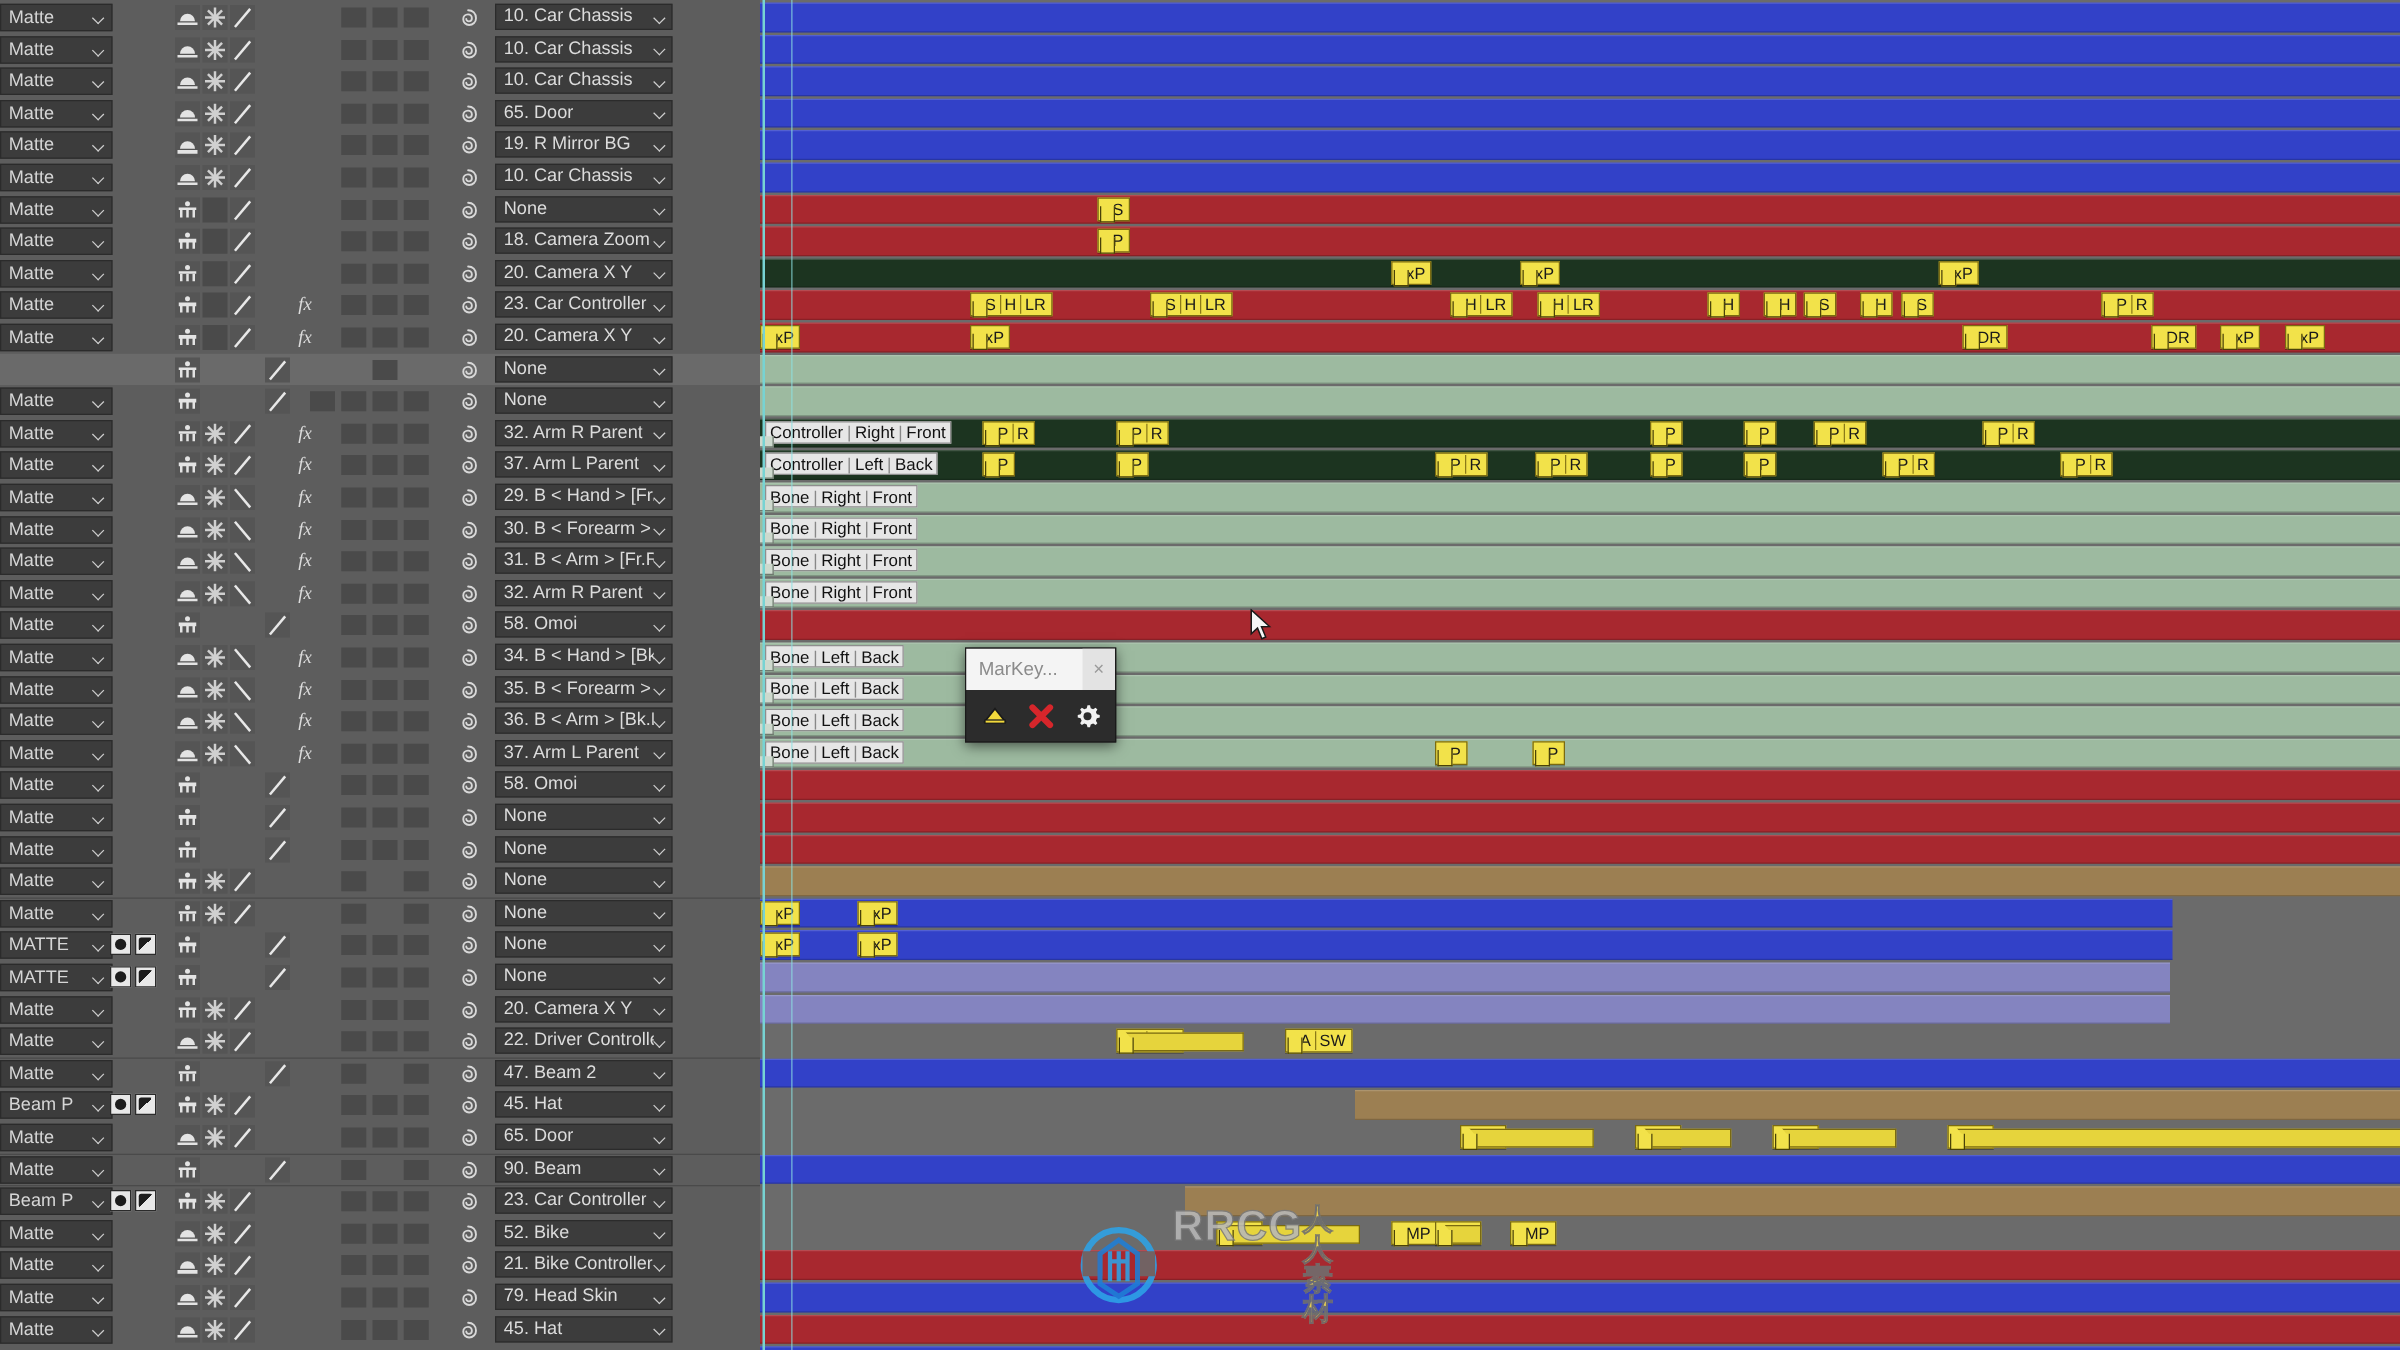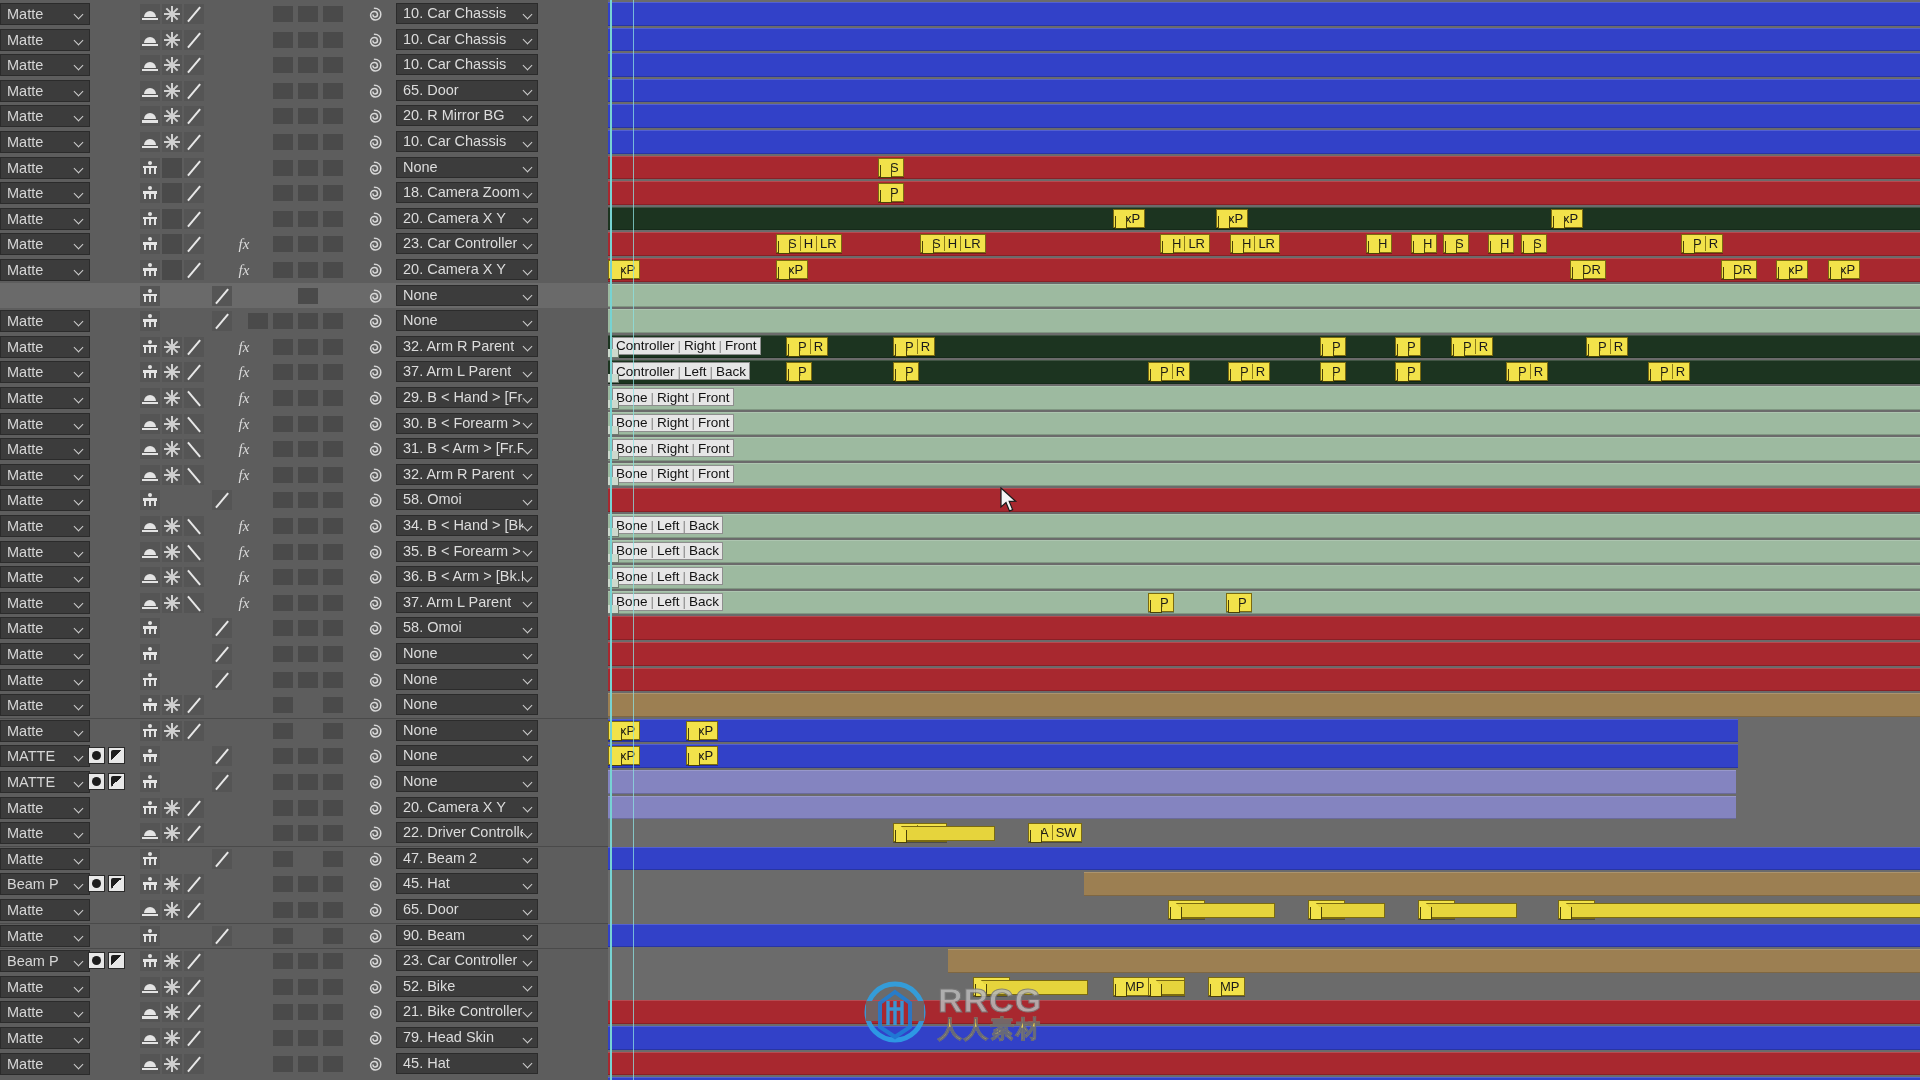--- a/index.html
+++ b/index.html
@@ -260,21 +260,21 @@
   .pico { width: 26px; height: 26px; position: relative; }
 
   
   #watermark {
     position: absolute; z-index: 80;
     left: 862px; top: 976px; width: 220px; height: 72px;
     display:flex; align-items:center; gap: 10px;
     opacity: .88;
   }
   #watermark .wlogo { width: 66px; height: 66px; flex:none; }
-  #watermark .wtext { display:flex; flex-direction:column; line-height: 1; }
+  #watermark .wtext { display:flex; line-height: 1; }
   #watermark .wtext .w1 {
     font-size: 34px; font-weight: bold; color: #b8b8b8;
     letter-spacing: 1px; -webkit-text-stroke: 1px #7a7a7a;
   }
   #watermark .wtext .w2 {
     font-size: 24px; font-weight: bold; color: #fde047; letter-spacing: 2px;
     -webkit-text-stroke: .8px #6f6f6f;
   }
 </style>
 </head>
@@ -461,21 +461,21 @@
           <div class="blk hid"></div>
           <div class="blk"></div>
           <div class="blk"></div>
           <div class="blk"></div>
         </div>
         <div class="spiral"><svg viewBox="0 0 17 17">
             <path d="M8.5,2.2 C12.2,2.2 14.8,4.8 14.8,8.5 C14.8,11.6 12.4,14 9.3,14 C6.7,14 4.6,11.9 4.6,9.3 C4.6,7.2 6.3,5.5 8.4,5.5 C10.1,5.5 11.5,6.9 11.5,8.6 C11.5,10 10.4,11.1 9,11.1 C7.9,11.1 7,10.2 7,9.1" fill="none" stroke="#d8d8d8" stroke-width="1.5" stroke-linecap="round"></path>
           </svg></div>
         <div class="pcell">
           <div class="pbox">
-            <span class="t">20. R Mirror BG</span>
+            <span class="t">19. R Mirror BG</span>
             <span class="chev"></span>
           </div>
         </div>
       </div>
       <div class="lrow" style="top: 129px;">
         <div class="tm-cell">
           <div class="tm-box">
             <span>Matte</span>
             <span class="chev"></span>
           </div>
@@ -2440,20 +2440,39 @@
       </div>
       <div class="trow" style="top: 1076.2px;">
         <div class="bar" style="left: 0px; width: 1312px; background: rgb(50, 65, 200);"></div>
       </div>
     </div>
 
   <svg id="cursor" viewBox="0 0 18 26">
     <path d="M1,1 L1,20 L6,15.5 L9.5,24 L12.6,22.6 L9.2,14.4 L15.6,14.2 Z" fill="#f5f5f5" stroke="#1a1a1a" stroke-width="1.2"></path>
   </svg>
 
+  <div id="popup">
+    <div class="ptitle">
+      <div class="ttxt">MarKey...</div>
+      <div class="pclose">×</div>
+    </div>
+    <div class="prow">
+      <svg class="pico" viewBox="0 0 26 26">
+        <path d="M13,7 L21,17 L5,17 Z" fill="#f2d93c" stroke="#1a1a1a" stroke-width="1.4"></path>
+        <rect x="5" y="16" width="16" height="2.6" fill="#f2d93c" stroke="#1a1a1a" stroke-width="1"></rect>
+      </svg>
+      <svg class="pico" viewBox="0 0 26 26">
+        <path d="M6,6 L20,20 M20,6 L6,20" stroke="#d6262b" stroke-width="5" stroke-linecap="round"></path>
+      </svg>
+      <svg class="pico" viewBox="0 0 26 26">
+        <path fill="#f2f2f2" d="M13,4.2 l2,0 0.6,2.3 1.9,0.8 2-1.2 1.4,1.4 -1.2,2 0.8,1.9 2.3,0.6 0,2 -2.3,0.6 -0.8,1.9 1.2,2 -1.4,1.4 -2,-1.2 -1.9,0.8 -0.6,2.3 -2,0 -0.6,-2.3 -1.9,-0.8 -2,1.2 -1.4,-1.4 1.2,-2 -0.8,-1.9 -2.3,-0.6 0,-2 2.3,-0.6 0.8,-1.9 -1.2,-2 1.4,-1.4 2,1.2 1.9,-0.8 Z"></path>
+        <circle cx="13" cy="13" r="3.2" fill="#2c2c2c"></circle>
+      </svg>
+    </div>
+  </div>
 
   <div id="watermark">
     <svg class="wlogo" viewBox="0 0 66 66">
       <circle cx="33" cy="33" r="28" fill="none" stroke="#2da3e8" stroke-width="5"></circle>
       <rect x="4" y="22" width="16" height="20" fill="#6b6b6b"></rect>
       <rect x="46" y="22" width="16" height="20" fill="#6b6b6b"></rect>
       <path d="M33,13 L48,24 L48,48 L33,58 L18,48 L18,24 Z" fill="none" stroke="#1e7fd6" stroke-width="4"></path>
       <path d="M26,22 L26,46 M40,22 L40,46 M26,30 L40,30 M33,22 L33,46" stroke="#2da3e8" stroke-width="3.4" fill="none"></path>
     </svg>
     <div class="wtext">

